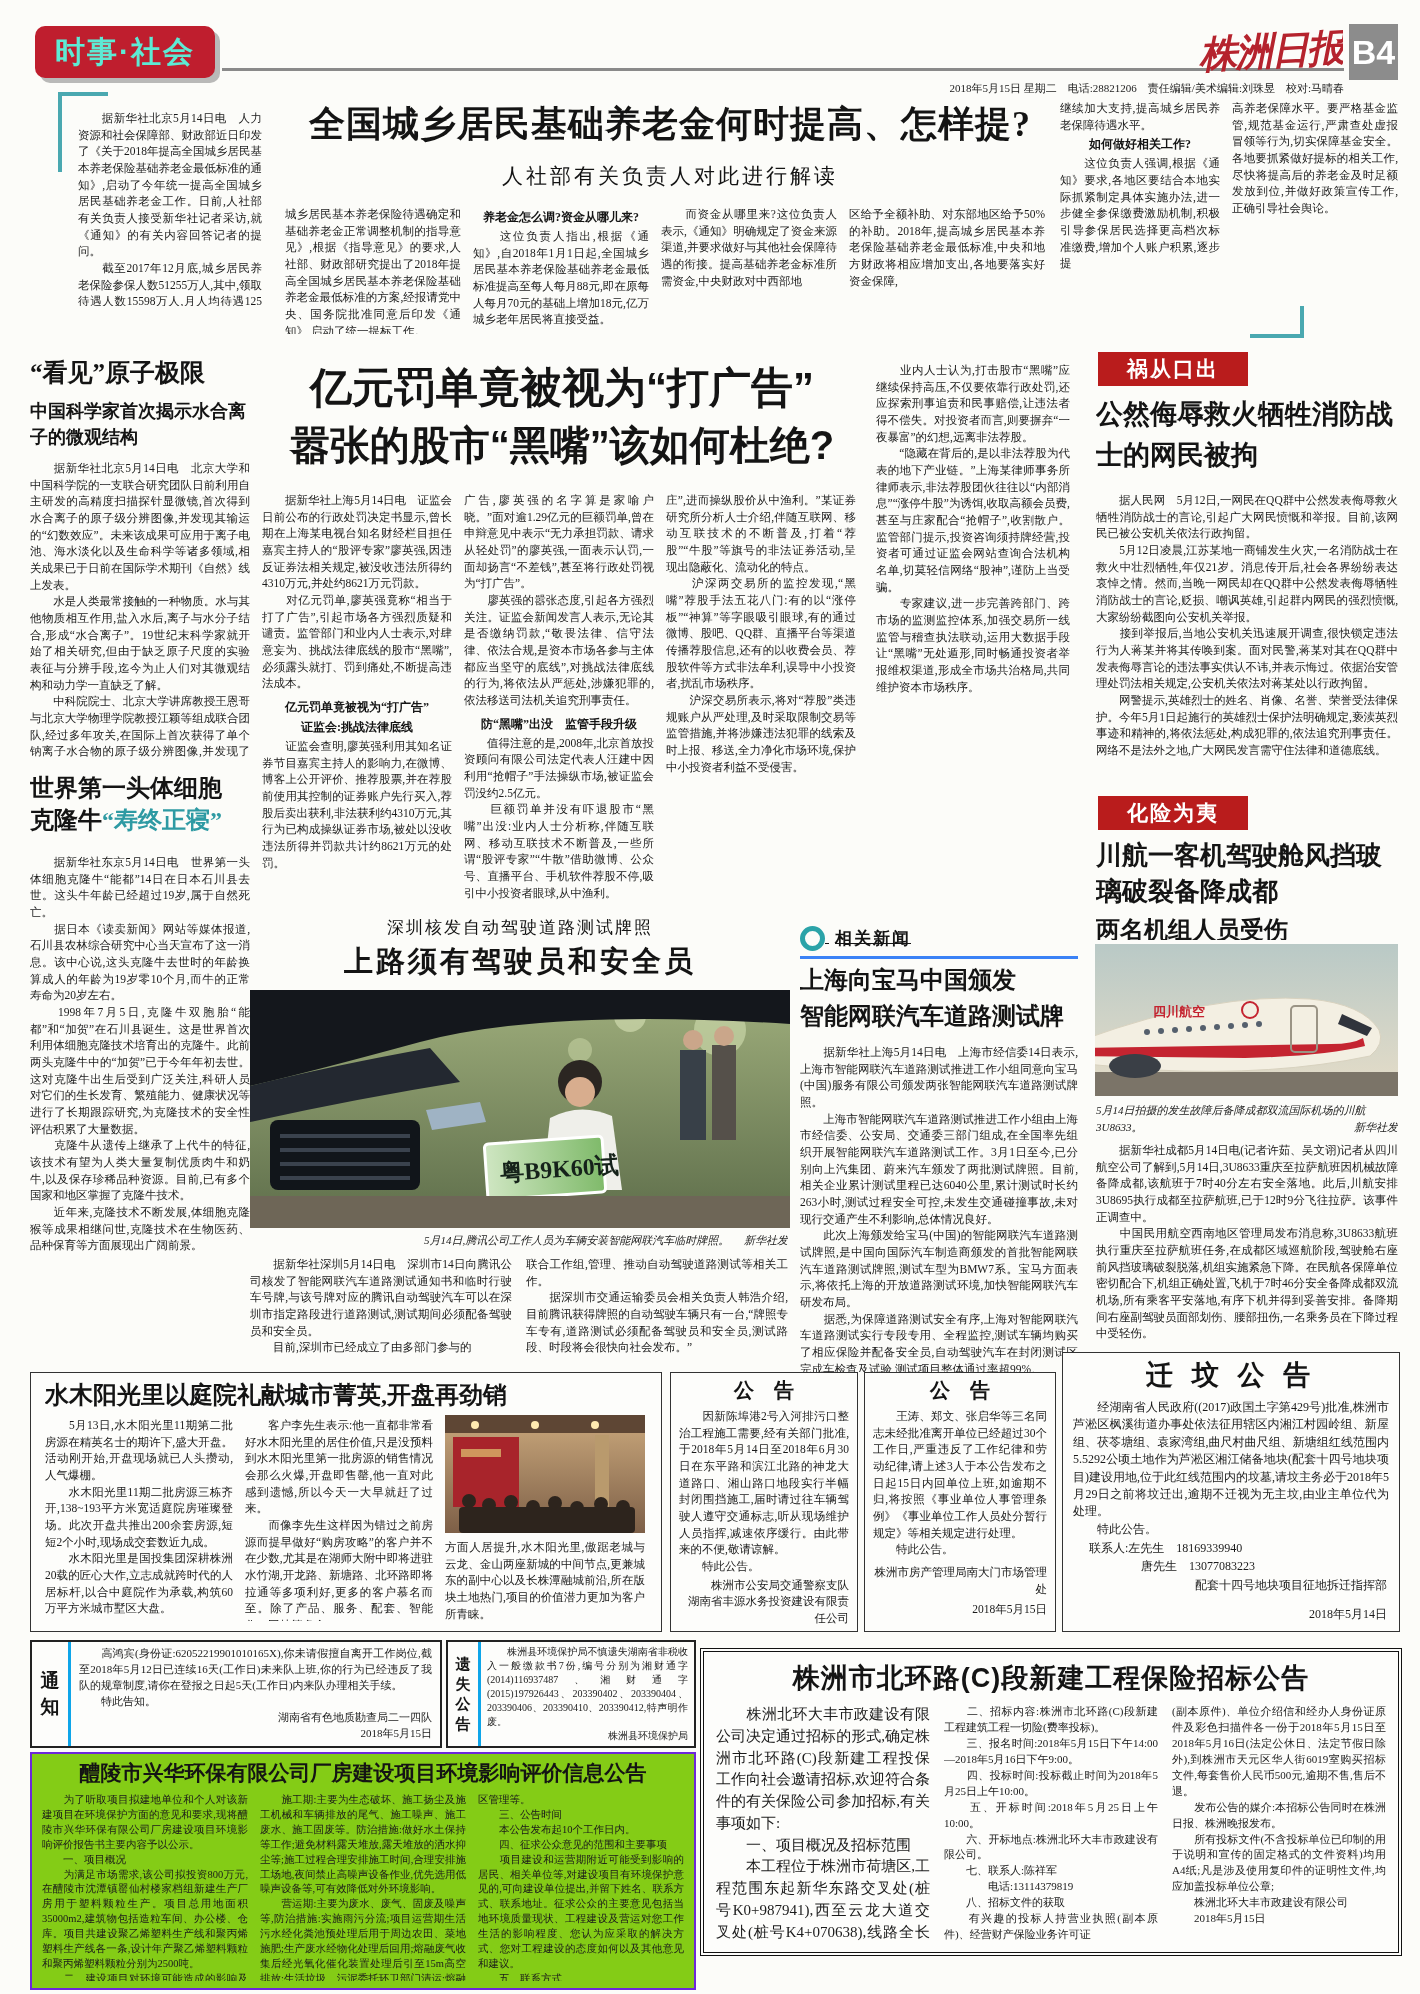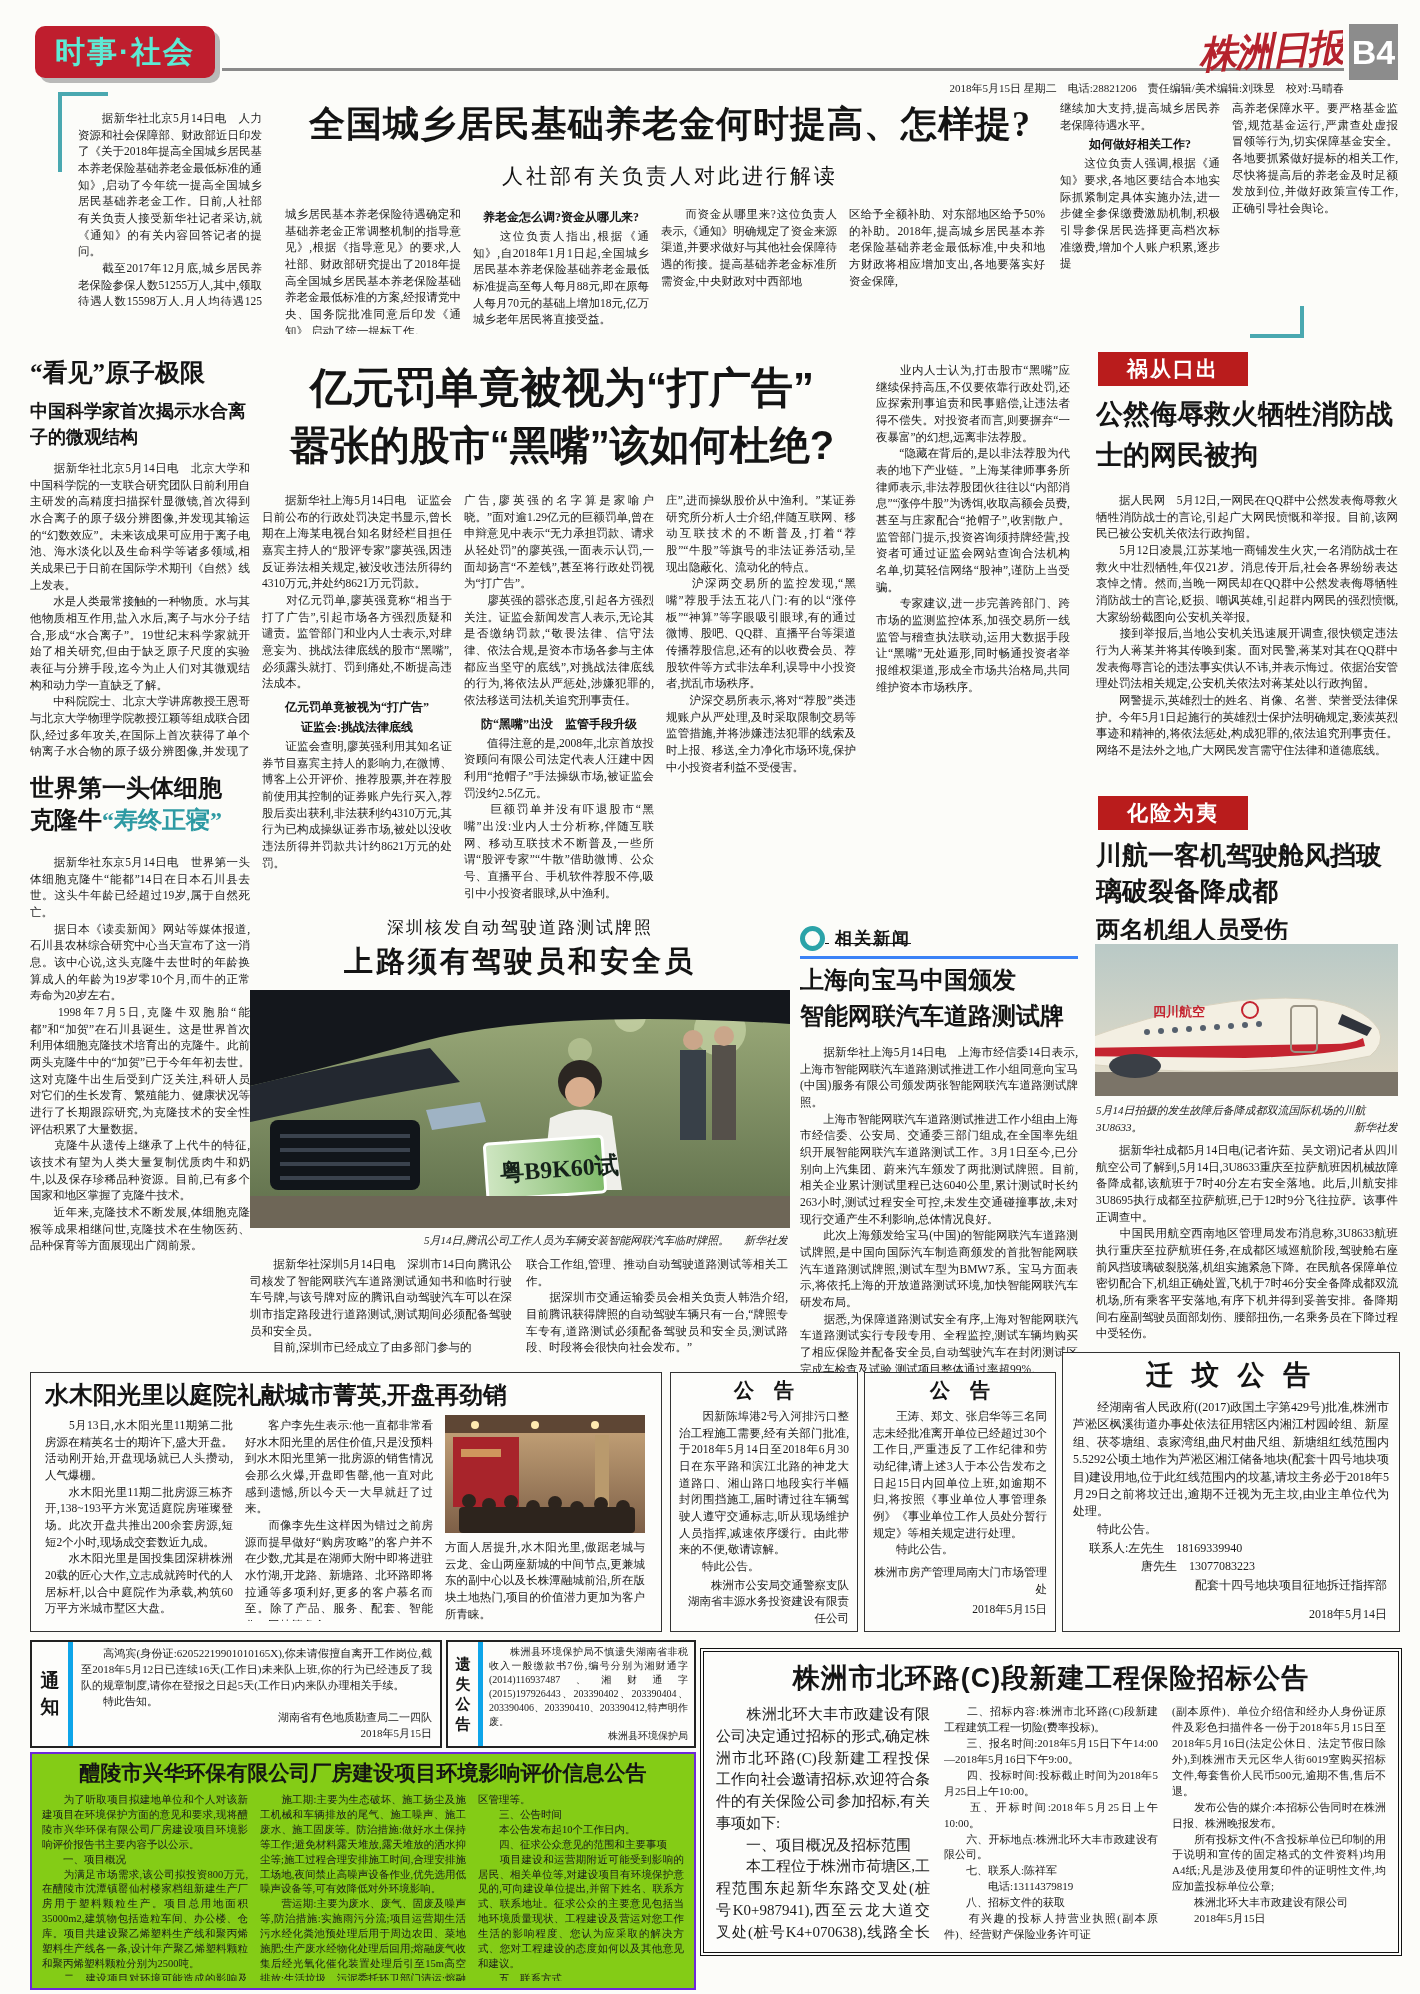--- a/index.html
+++ b/index.html
@@ -11,21 +11,21 @@
   .serifbold{font-family:"Liberation Serif",serif;font-weight:bold;}
   .sansbold{font-family:"Liberation Sans","DejaVu Sans",sans-serif;font-weight:bold;}
   .center{text-align:center;}
   .right{text-align:right;}
   .badge{background:#b91c1c;color:#fff;font-family:"Liberation Sans",sans-serif;font-weight:bold;
          font-size:21px;line-height:34px;text-align:center;letter-spacing:2px;}
   .minihead{font-weight:bold;text-align:center;font-size:12px;line-height:1.5;margin:2px 0;}
   .caption{font-style:italic;font-size:11px;line-height:1.5;color:#222;}
   .boxed{border:1px solid #333;background:#fdfdfb;}
   .vlabel{font-weight:bold;font-size:19px;line-height:1.35;text-align:center;
-          display:flex;align-items:center;justify-content:center;border-right:5px solid #0ea5e9;}
+          display:flex;align-items:center;justify-content:center;border-right:3px solid #0ea5e9;}
   .vlabel span{display:block;width:1.1em;word-break:break-all;}
   .ring{display:inline-block;width:15px;height:15px;border:5px solid #2ba3a8;border-radius:50%;vertical-align:middle;}
   .teal{color:#2e9aa3;}
 </style>
 </head>
 <body>
 
 <div id="page">
 
   <div class="abs" style="left:35px;top:26px;width:180px;height:52px;background:#bf1e2e;border-radius:10px;

